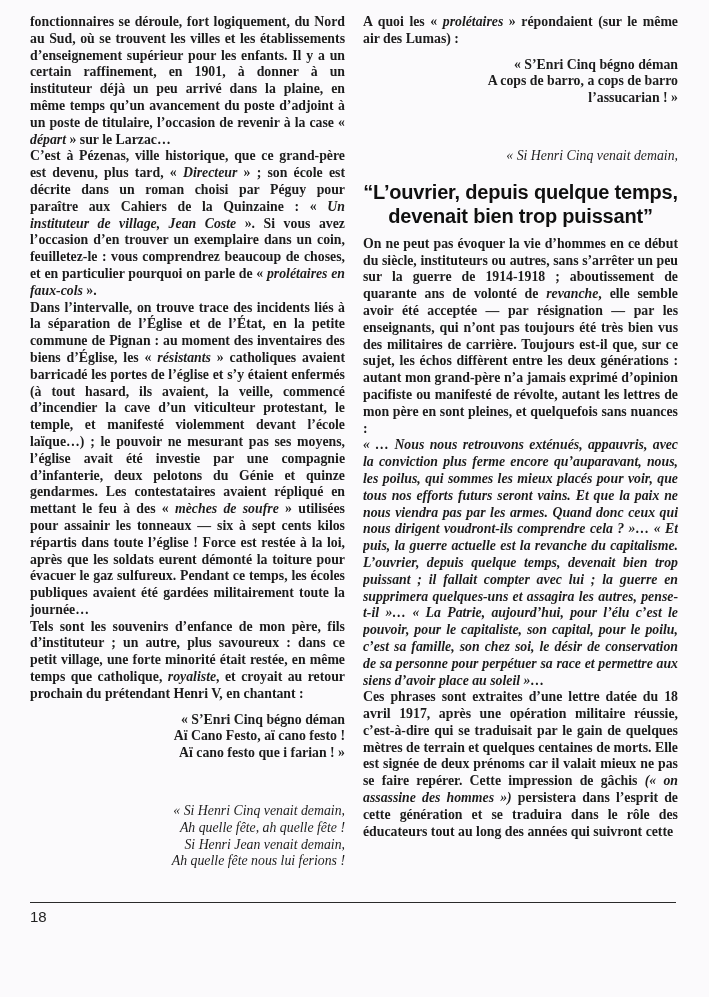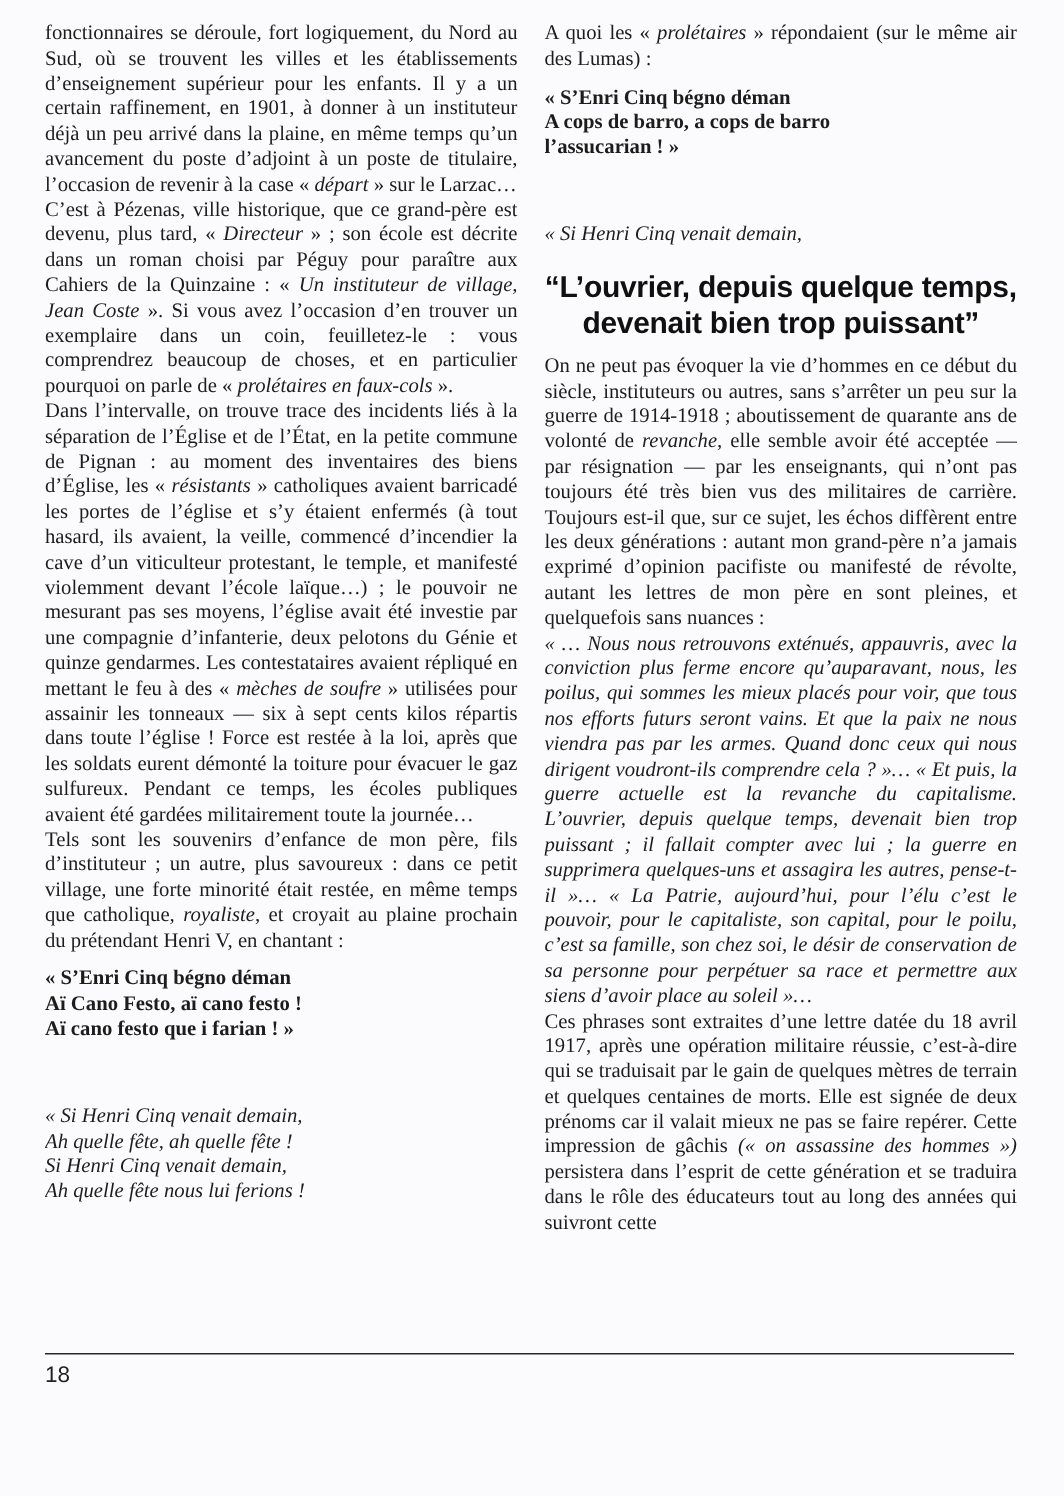--- a/index.html
+++ b/index.html
@@ -31,27 +31,28 @@
   .col {
     flex: 1 1 0;
     font-size: 13.8px;
     line-height: 16.8px;
     text-align: justify;
     overflow: hidden;
   }
   .para {
     margin: 0;
     text-align: justify;
+    font-weight: bold;
   }
   .it { font-style: italic; }
   .verse {
     margin: 9px 0;
     text-align: left;
   }
-  .verse-line { white-space: nowrap; }
+  .verse-line { white-space: nowrap; text-align: right; }
   .verse.bold { font-weight: bold; }
   .verse.italic { font-style: italic; margin-top: 41px; }
   .heading {
     font-family: "Liberation Sans", sans-serif;
     font-weight: 700;
     font-size: 20px;
     line-height: 24.5px;
     letter-spacing: -0.2px;
     color: #101010;
     margin: 15px 0 7px 0;
@@ -75,32 +76,32 @@
 </head>
 <body>
 
 <div class="page">
   <div class="columns">
 
     <div class="col">
       <p class="para"><span>fonctionnaires se déroule, fort logiquement, du Nord au Sud, où se trouvent les villes et les établissements d’enseignement supérieur pour les enfants. Il y a un certain raffinement, en 1901, à donner à un instituteur déjà un peu arrivé dans la plaine, en même temps qu’un avancement du poste d’adjoint à un poste de titulaire, l’occasion de revenir à la case « </span><span class="it">départ</span><span> » sur le Larzac…</span></p>
       <p class="para"><span>C’est à Pézenas, ville historique, que ce grand-père est devenu, plus tard, « </span><span class="it">Directeur</span><span> » ; son école est décrite dans un roman choisi par Péguy pour paraître aux Cahiers de la Quinzaine : « </span><span class="it">Un instituteur de village, Jean Coste</span><span> ». Si vous avez l’occasion d’en trouver un exemplaire dans un coin, feuilletez-le : vous comprendrez beaucoup de choses, et en particulier pourquoi on parle de « </span><span class="it">prolétaires en faux-cols</span><span> ».</span></p>
       <p class="para"><span>Dans l’intervalle, on trouve trace des incidents liés à la séparation de l’Église et de l’État, en la petite commune de Pignan : au moment des inventaires des biens d’Église, les « </span><span class="it">résistants</span><span> » catholiques avaient barricadé les portes de l’église et s’y étaient enfermés (à tout hasard, ils avaient, la veille, commencé d’incendier la cave d’un viticulteur protestant, le temple, et manifesté violemment devant l’école laïque…) ; le pouvoir ne mesurant pas ses moyens, l’église avait été investie par une compagnie d’infanterie, deux pelotons du Génie et quinze gendarmes. Les contestataires avaient répliqué en mettant le feu à des « </span><span class="it">mèches de soufre</span><span> » utilisées pour assainir les tonneaux — six à sept cents kilos répartis dans toute l’église ! Force est restée à la loi, après que les soldats eurent démonté la toiture pour évacuer le gaz sulfureux. Pendant ce temps, les écoles publiques avaient été gardées militairement toute la journée…</span></p>
-      <p class="para"><span>Tels sont les souvenirs d’enfance de mon père, fils d’instituteur ; un autre, plus savoureux : dans ce petit village, une forte minorité était restée, en même temps que catholique, </span><span class="it">royaliste</span><span>, et croyait au plaine prochain du prétendant Henri V, en chantant :</span></p>
+      <p class="para"><span>Tels sont les souvenirs d’enfance de mon père, fils d’instituteur ; un autre, plus savoureux : dans ce petit village, une forte minorité était restée, en même temps que catholique, </span><span class="it">royaliste</span><span>, et croyait au retour prochain du prétendant Henri V, en chantant :</span></p>
 
       <div class="verse bold">
         <div class="verse-line">« S’Enri Cinq bégno déman</div>
         <div class="verse-line">Aï Cano Festo, aï cano festo !</div>
         <div class="verse-line">Aï cano festo que i farian ! »</div>
       </div>
 
       <div class="verse italic">
         <div class="verse-line">« Si Henri Cinq venait demain,</div>
         <div class="verse-line">Ah quelle fête, ah quelle fête !</div>
-        <div class="verse-line">Si Henri Cinq venait demain,</div>
+        <div class="verse-line">Si Henri Jean venait demain,</div>
         <div class="verse-line">Ah quelle fête nous lui ferions !</div>
       </div>
     </div>
 
     <div class="col">
       <p class="para"><span>A quoi les « </span><span class="it">prolétaires</span><span> » répondaient (sur le même air des Lumas) :</span></p>
 
       <div class="verse bold">
         <div class="verse-line">« S’Enri Cinq bégno déman</div>
         <div class="verse-line">A cops de barro, a cops de barro</div>

